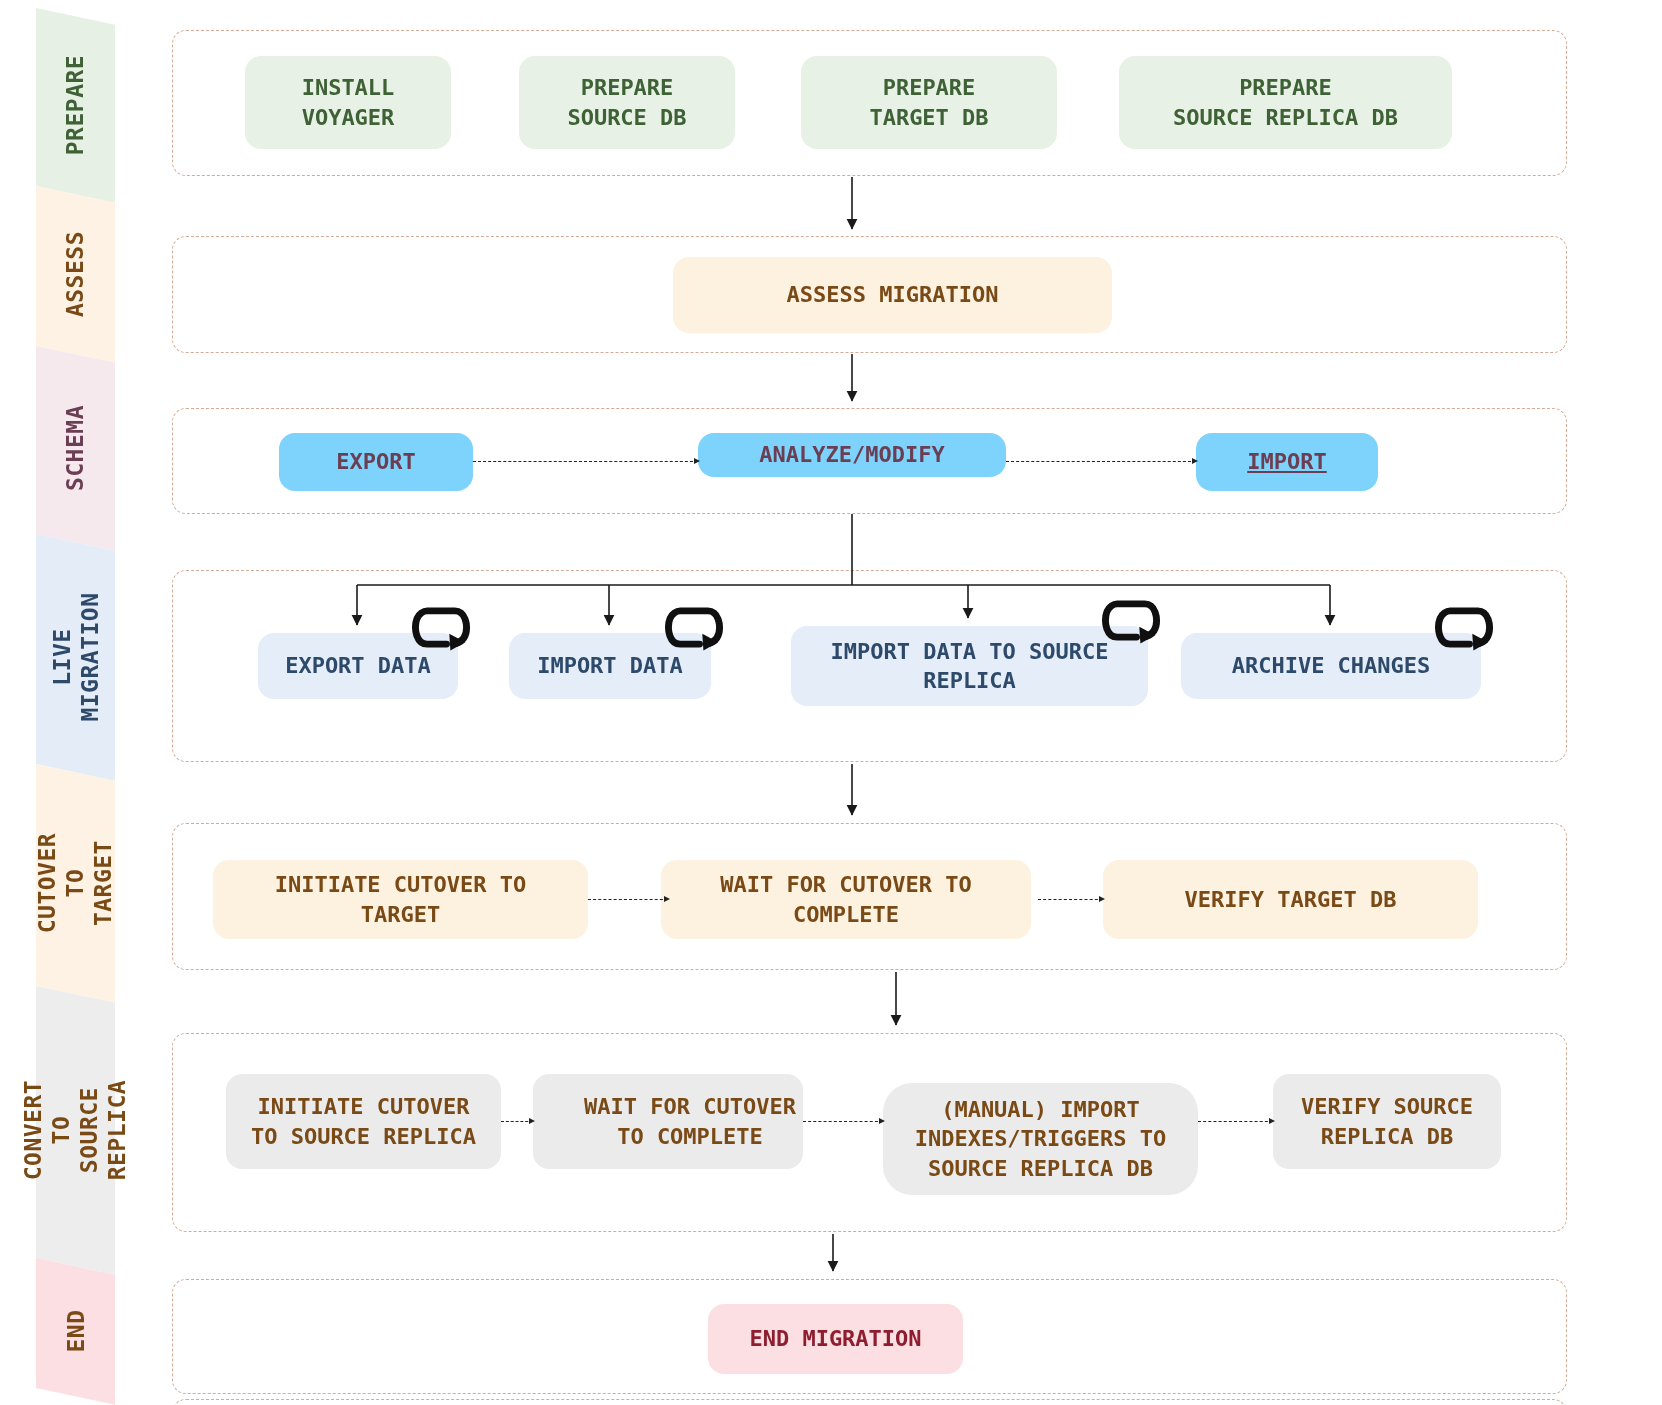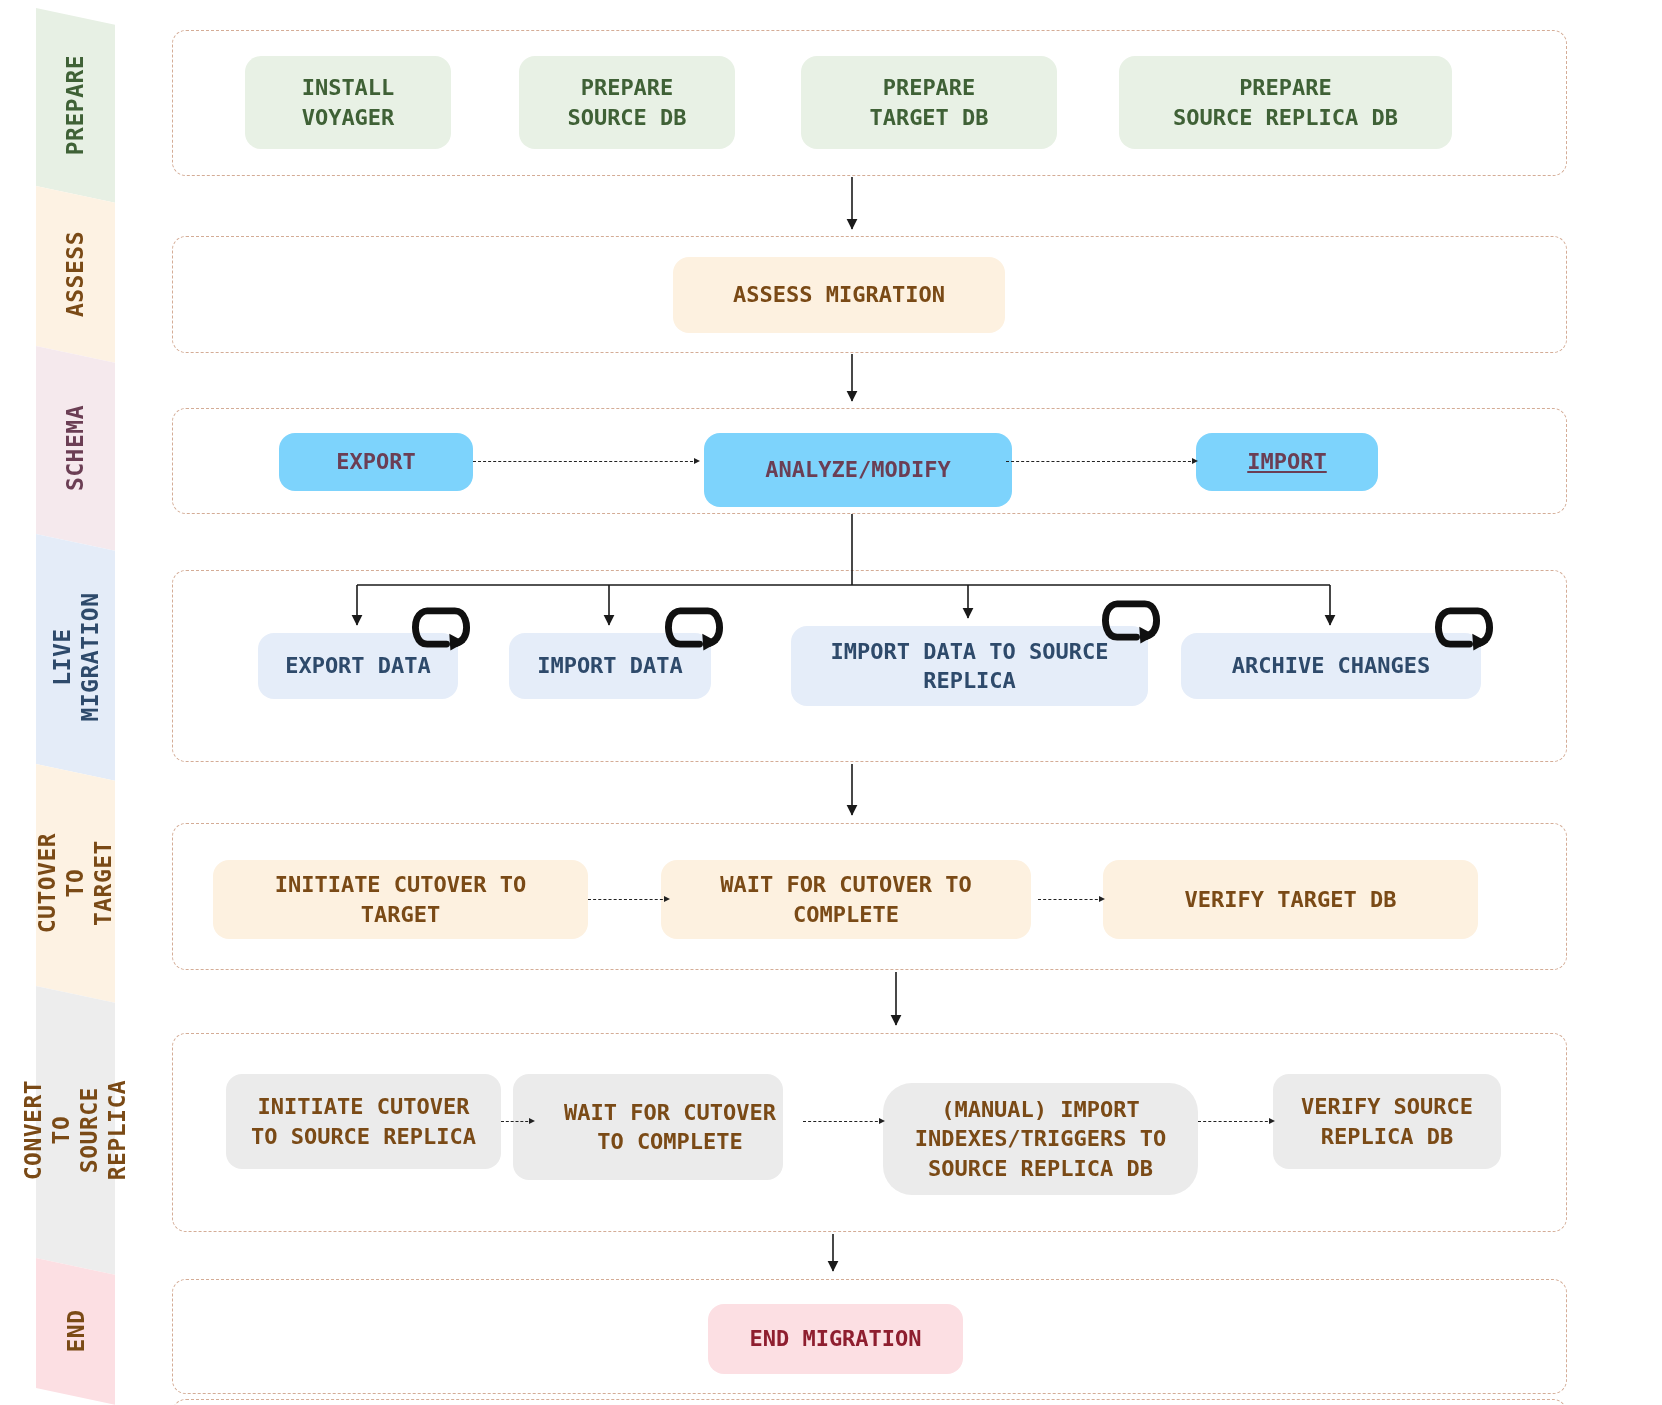--- a/index.html
+++ b/index.html
@@ -133,26 +133,26 @@
 VOYAGER</div>
   <div class="box c-green" style="left:346px;top:25px;width:216px;height:93px;">PREPARE
 SOURCE DB</div>
   <div class="box c-green" style="left:628px;top:25px;width:256px;height:93px;">PREPARE
 TARGET DB</div>
   <div class="box c-green" style="left:946px;top:25px;width:333px;height:93px;">PREPARE
 SOURCE REPLICA DB</div>
 </div>
 
 <div class="row row-assess">
-  <div class="box c-peach" style="left:500px;top:20px;width:332px;height:76px;">ASSESS MIGRATION</div>
+  <div class="box c-peach" style="left:500px;top:20px;width:439px;height:76px;">ASSESS MIGRATION</div>
 </div>
 
 <div class="row row-schema">
   <div class="box c-pink" style="left:106px;top:24px;width:194px;height:58px;">EXPORT</div>
-  <div class="box c-pink" style="left:525px;top:24px;width:308px;height:74px;margin-left:6px;">ANALYZE/MODIFY</div>
+  <div class="box c-pink" style="left:525px;top:24px;width:308px;height:44px;">ANALYZE/MODIFY</div>
   <div class="box c-pink" style="left:1023px;top:24px;width:182px;height:58px;text-decoration:underline;">IMPORT</div>
   <div class="darrow" style="left:300px;top:52px;width:225px;"></div>
   <div class="darrow" style="left:833px;top:52px;width:190px;"></div>
 </div>
 
 <div class="row row-live">
   <div class="box c-blue" style="left:85px;top:62px;width:200px;height:66px;">
     <span>EXPORT DATA</span>
     <svg class="loop" viewBox="0 0 46 34">
       <path d="M27 29 H13 C4.5 29 4.5 17 4.5 17 C4.5 5 13 5 13 5 H33 C41.5 5 41.5 17 41.5 17 C41.5 23 38.5 27 34 28.6" fill="none" stroke="#101010" stroke-width="5" stroke-linecap="round"></path>
@@ -189,21 +189,21 @@
   <div class="box c-peach" style="left:488px;top:36px;width:370px;height:79px;">WAIT FOR CUTOVER TO
 COMPLETE</div>
   <div class="box c-peach" style="left:930px;top:36px;width:375px;height:79px;">VERIFY TARGET DB</div>
   <div class="darrow" style="left:415px;top:75px;width:80px;"></div>
   <div class="darrow" style="left:865px;top:75px;width:65px;"></div>
 </div>
 
 <div class="row row-convert">
   <div class="box c-gray" style="left:53px;top:40px;width:275px;height:95px;">INITIATE CUTOVER
 TO SOURCE REPLICA</div>
-  <div class="box c-gray" style="left:340px;top:40px;width:270px;height:106px;padding-left:44px;">WAIT FOR CUTOVER
+  <div class="box c-gray" style="left:360px;top:40px;width:270px;height:95px;padding-left:44px;">WAIT FOR CUTOVER
 TO COMPLETE</div>
   <div class="box c-gray" style="left:710px;top:49px;width:315px;height:112px;border-radius:29px;">(MANUAL) IMPORT
 INDEXES/TRIGGERS TO
 SOURCE REPLICA DB</div>
   <div class="box c-gray" style="left:1100px;top:40px;width:228px;height:95px;">VERIFY SOURCE
 REPLICA DB</div>
   <div class="darrow" style="left:328px;top:87px;width:32px;"></div>
   <div class="darrow" style="left:630px;top:87px;width:80px;"></div>
   <div class="darrow" style="left:1025px;top:87px;width:75px;"></div>
 </div>

